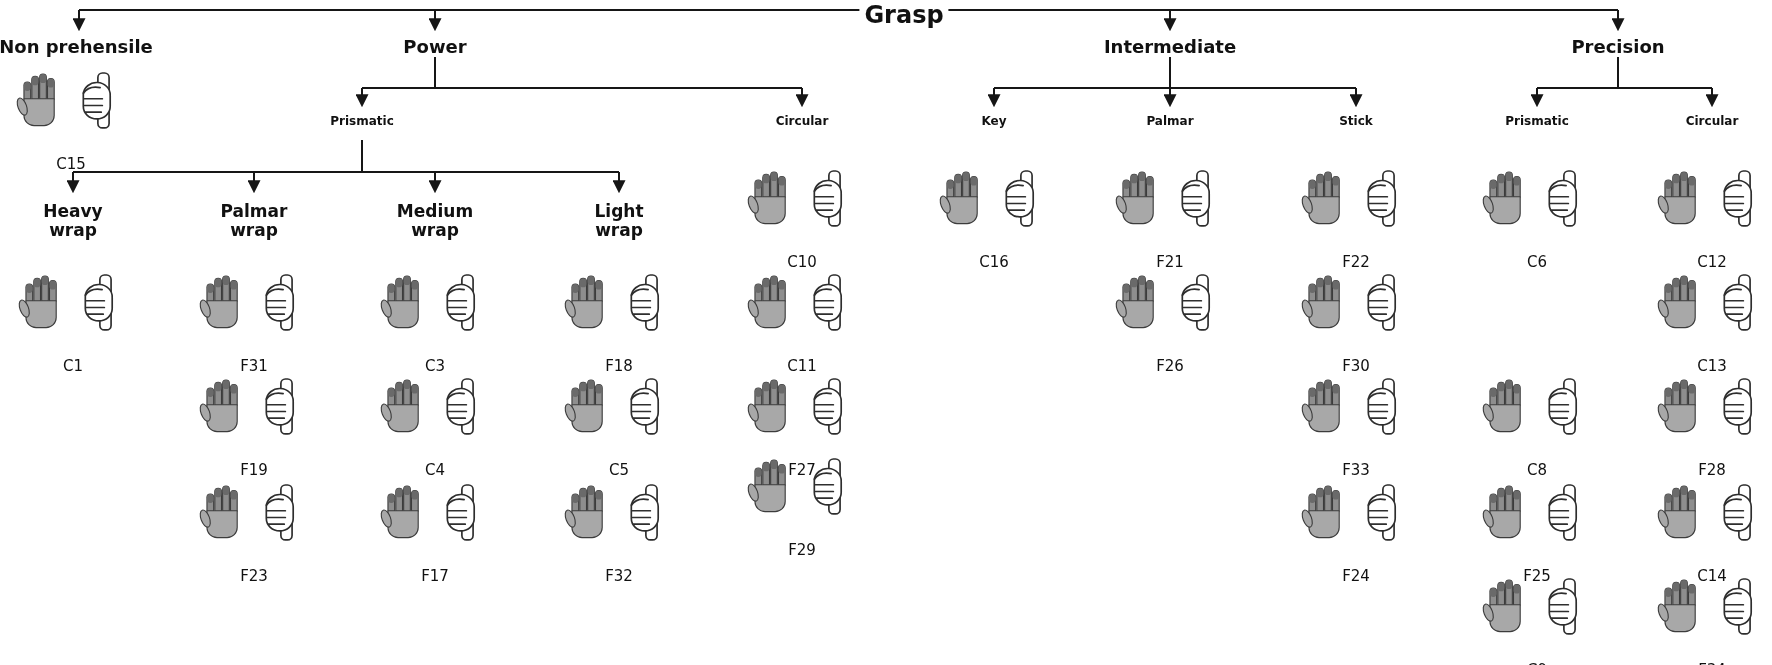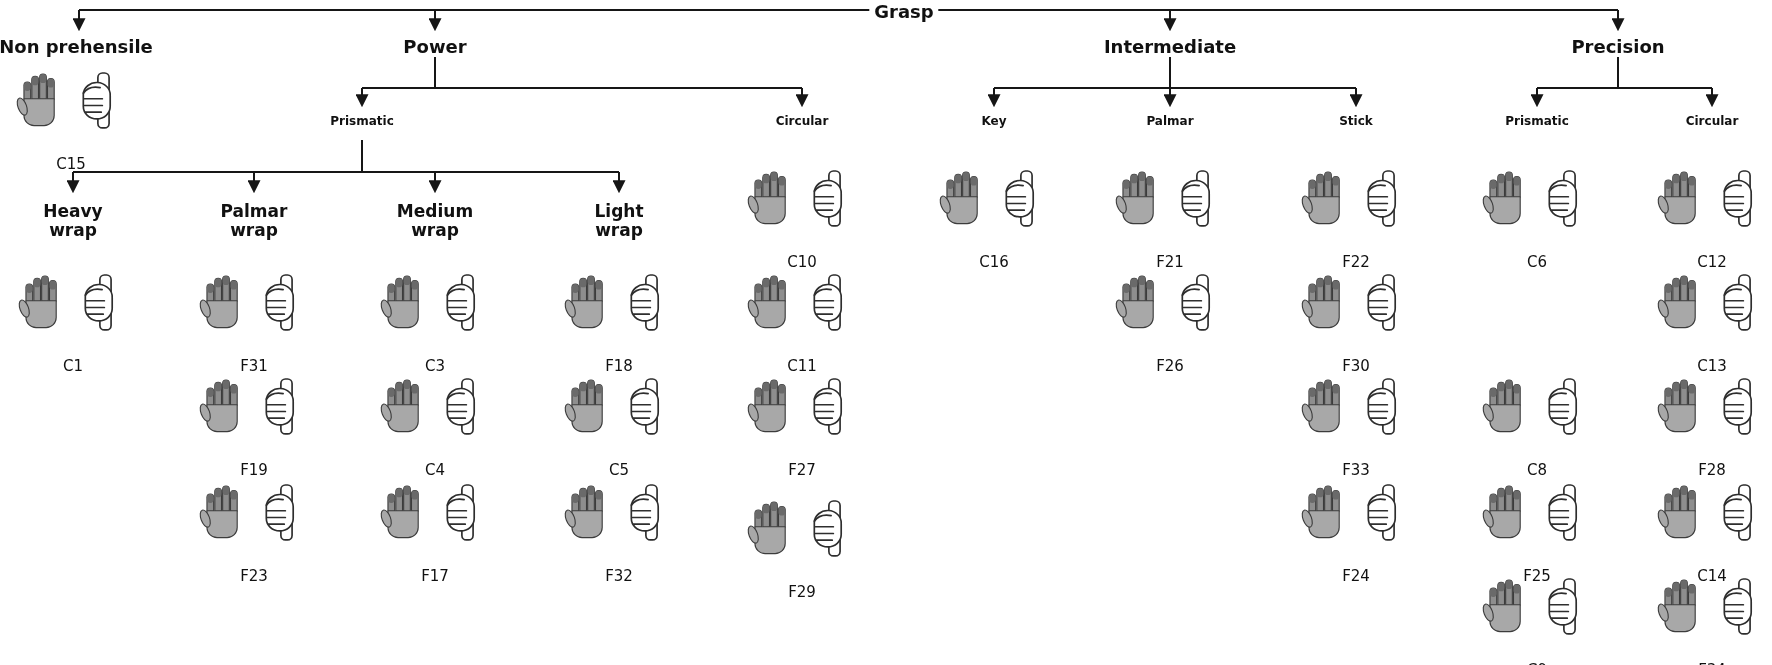--- a/index.html
+++ b/index.html
@@ -3,21 +3,21 @@
 <meta charset="utf-8">
 <title>Grasp Taxonomy</title>
 <style>
   * { margin:0; padding:0; box-sizing:border-box; }
   html,body { background:#ffffff; }
   body { font-family:"DejaVu Sans", sans-serif; color:#111; }
   .canvas { position:relative; width:1772px; height:665px; background:#fff; overflow:hidden; }
   .connectors { position:absolute; left:0; top:0; pointer-events:none; }
   .lbl { position:absolute; transform:translateX(-50%); font-weight:bold; white-space:nowrap;
          background:#fff; padding:0 5px; }
-  .l0 { font-size:18px; }
+  .l0 { font-size:24px; }
   .l1 { font-size:18px; }
   .l2 { font-size:12px; }
   .wrapLbl { position:absolute; transform:translateX(-50%); font-weight:bold; font-size:17px;
              width:86px; text-align:center; line-height:19px; }
   .item { position:absolute; width:124px; transform:translateX(-50%); text-align:center; }
   .hands { width:112px; height:78px; display:block; margin:0 auto; }
   .code { font-size:15px; line-height:15px; display:block; margin-top:17px; }
 </style>
 </head>
 <body>
@@ -196,21 +196,21 @@
       </svg>
     <span class="code">C11</span>
   </div>
   <div class="item" style="left:802px;top:368px">
     <svg class="hands" viewBox="0 0 100 52">
         <use href="#palm" x="2"></use>
         <use href="#obj" x="54"></use>
       </svg>
     <span class="code">F27</span>
   </div>
-  <div class="item" style="left:802px;top:490px">
+  <div class="item" style="left:802px;top:448px">
     <svg class="hands" viewBox="0 0 100 52">
         <use href="#palm" x="2"></use>
         <use href="#obj" x="54"></use>
       </svg>
     <span class="code">F29</span>
   </div>
 
   <div class="item" style="left:994px;top:160px">
     <svg class="hands" viewBox="0 0 100 52">
         <use href="#palm" x="2"></use>

